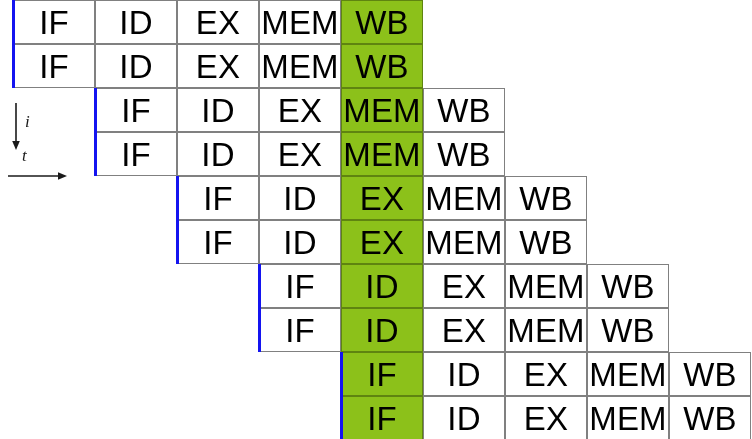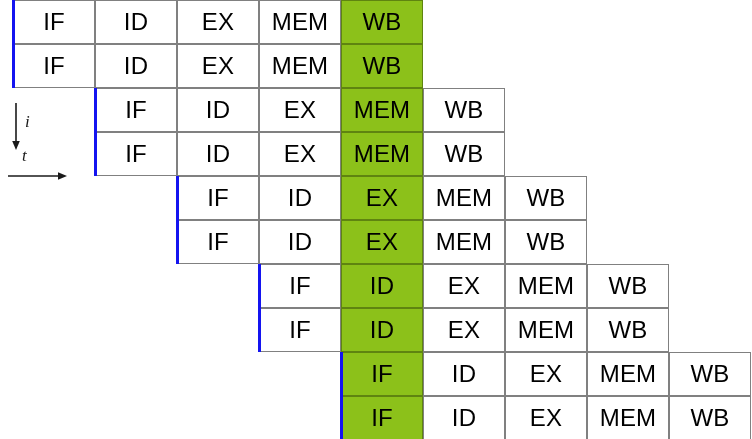--- a/index.html
+++ b/index.html
@@ -15,21 +15,21 @@
 
   
   .cell{
     position:absolute;
     box-sizing:border-box;
     border:1px solid #808080;
     background:#ffffff;
     display:flex;
     align-items:center;
     justify-content:center;
-    font-size:24px;
+    font-size:33px;
     color:#000000;
     letter-spacing:0.2px;
     line-height:1;
   }
   .cell.hl{
     background:#8CC11A;
     border-color:#5f8410;
   }
 
   

